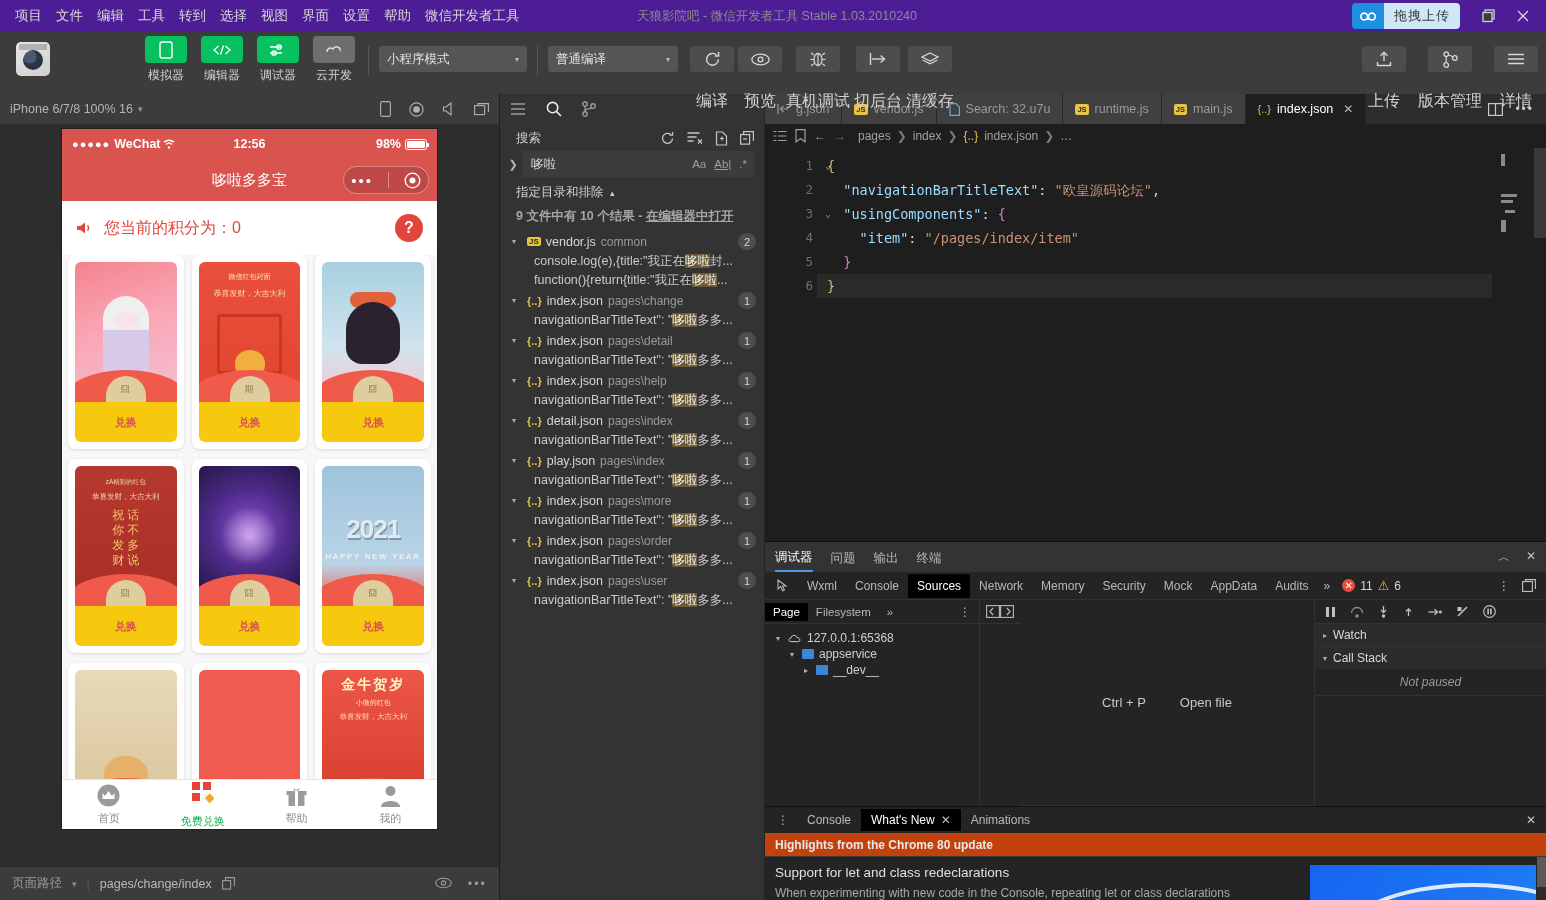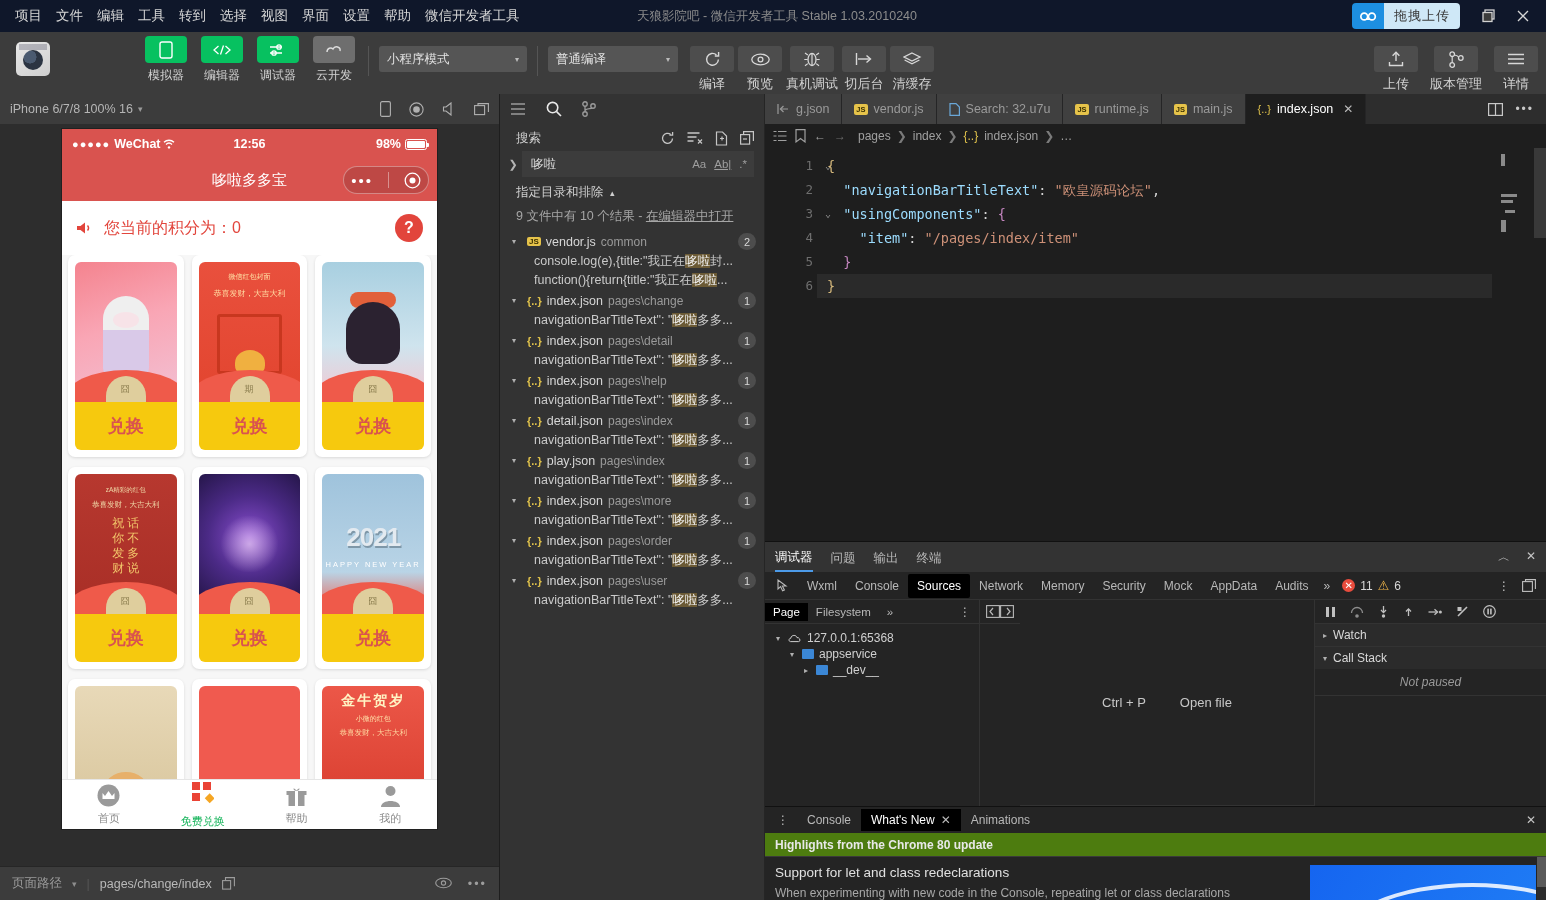--- a/index.html
+++ b/index.html
@@ -7,21 +7,21 @@
     width: 1546px; height: 900px; overflow: hidden;
     background: #3c3c3c;
     font-family: "Liberation Sans", "DejaVu Sans", sans-serif;
     font-size: 12px; color: #cccccc;
     -webkit-font-smoothing: antialiased;
   }
   .app { position: relative; width: 1546px; height: 900px; display: flex; flex-direction: column; }
 
   
   .titlebar {
-    height: 32px; background: #0f172a; display: flex; align-items: center;
+    height: 32px; background: #4c1d95; display: flex; align-items: center;
     position: relative; flex: 0 0 32px;
   }
   .menu { display: flex; align-items: center; padding-left: 8px; gap: 0px; }
   .menu-item {
     padding: 4px 7px; font-size: 13.5px; color: #d6d6d6; white-space: nowrap;
     cursor: default;
   }
   .title-center {
     position: absolute; left: 0; right: 0; text-align: center;
     font-size: 12.5px; color: #8c8c8c; pointer-events: none; padding-left: 8px;
@@ -77,21 +77,21 @@
     display: flex; align-items: center; padding: 0 8px; color: #e2e2e2;
     font-size: 12.5px; margin-top: 10px; position: relative;
   }
   .select .caret { margin-left: auto; font-size: 8px; color: #bbb; }
   .mid-tools { display: flex; align-items: flex-start; margin-left: 12px; gap: 4px; }
   .mtbtn { display: flex; flex-direction: column; align-items: center; min-width: 44px; cursor: default; }
   .mtbtn .box {
     width: 44px; height: 26px; border-radius: 3px; background: #4d4d4d;
     display: flex; align-items: center; justify-content: center; margin-top: 10px; color: #d8d8d8;
   }
-  .mtbtn .cap { font-size: 13px; color: #d2d2d2; margin-top: 3px; white-space: nowrap; }
+  .mtbtn .cap { font-size: 16px; color: #d2d2d2; margin-top: 19px; white-space: nowrap; }
   .tb-right { margin-left: auto; display: flex; gap: 12px; }
 
   
   .body { flex: 1; display: flex; min-height: 0; }
 
   
   .sim-col { width: 500px; flex: 0 0 500px; background: #2d2d2d; display: flex; flex-direction: column; border-right: 1px solid #1e1e1e; }
   .sim-bar {
     height: 30px; flex: 0 0 30px; display: flex; align-items: center;
     padding: 0 10px; background: #3c3c3c; color: #b5b5b5; font-size: 12.5px;
@@ -148,22 +148,22 @@
   .card .thumb .coin {
     width: 40px; height: 26px; background: #dfce9d; border-radius: 20px 20px 0 0;
     display: flex; align-items: center; justify-content: center; font-size: 9px; color: #8b7d4e;
     letter-spacing: 1px; position: relative; z-index: 2;
   }
   .card .thumb .wave {
     position: absolute; left: -10%; right: -10%; bottom: 0; height: 32px;
     background: #ef5a4a; border-radius: 50% 50% 0 0 / 28px 28px 0 0;
   }
   .card .btn {
-    height: 48px; background: #f6c90e; border-radius: 0 0 6px 6px; display: flex;
-    align-items: center; justify-content: center; color: #d9534f; font-size: 18px; font-weight: bold;
+    height: 40px; background: #f6c90e; border-radius: 0 0 6px 6px; display: flex;
+    align-items: center; justify-content: center; color: #d9534f; font-size: 11px; font-weight: bold;
   }
   
   .t1 { background: linear-gradient(160deg,#f4838e 0%,#f9a6b5 45%,#f2c1d4 100%); }
   .t1 .fig { position:absolute; left:50%; top:34px; transform:translateX(-50%); width:46px; height:80px;
     background: linear-gradient(180deg,#efefef 0 42%, #d9c9e8 43% 100%); border-radius: 23px 23px 8px 8px; }
   .t1 .fig::after { content:''; position:absolute; left:10px; top:16px; width:26px; height:16px;
     background:#f7e3e8; border-radius:50%; }
   .t2 { background: linear-gradient(180deg,#e9503d 0%,#e2452f 100%); }
   .t2 .lbl { position:absolute; top:10px; left:0; right:0; text-align:center; font-size:7px; color:#ffe2a6; }
   .t2 .lbl2 { position:absolute; top:26px; left:0; right:0; text-align:center; font-size:8px; color:#ffd9a0; }
@@ -222,21 +222,21 @@
   .sc-head .tools { margin-left: auto; display: flex; gap: 12px; color: #c6c6c6; }
   .sc-inputrow { display: flex; align-items: center; padding: 0 10px 0 4px; }
   .sc-chev { width: 18px; text-align: center; color: #b5b5b5; font-size: 11px; }
   .sc-input {
     flex: 1; height: 26px; background: #3c3c3c; border: 1px solid #3c3c3c;
     display: flex; align-items: center; padding: 0 6px 0 8px; color: #dadada; font-size: 12.5px;
   }
   .sc-input .adorn { margin-left: auto; display: flex; gap: 8px; color: #9e9e9e; font-size: 11.5px; align-items:center; }
   .sc-input .adorn .u { text-decoration: underline; }
   .sc-sub { padding: 7px 10px 2px 16px; color: #cfcfcf; font-size: 12.5px; }
-  .sc-count { padding: 4px 12px 6px 16px; color: #a6a6a6; font-size: 12.5px; line-height: 18px; }
+  .sc-count { padding: 4px 12px 6px 16px; color: #a6a6a6; font-size: 12.5px; line-height: 18px; font-weight: bold; }
   .sc-count a { color: #a6a6a6; text-decoration: underline; }
   .sc-list { flex: 1; overflow: hidden; }
   .res-file {
     display: flex; align-items: center; padding: 2px 8px 2px 12px; gap: 5px; font-size: 12.5px;
   }
   .res-file .arw { color: #b0b0b0; font-size: 8px; width: 10px; }
   .res-file .fico { font-size: 10px; font-weight: bold; }
   .res-file .fico.js { background: #e6c34a; color: #3b3000; border-radius: 2px; padding: 0 2px; font-size: 8px; }
   .res-file .fico.json { color: #e0c24b; font-size: 11px; }
   .res-file .nm { color: #d6d6d6; }
@@ -338,21 +338,21 @@
   .acc .bd { padding: 6px 8px; font-size: 12px; color: #9a9a9a; font-style: italic; text-align: center; }
 
   
   .drawer { height: 94px; flex: 0 0 94px; background: #242424; border-top: 1px solid #111; display: flex; flex-direction: column; }
   .dw-tabs { height: 26px; flex: 0 0 26px; display: flex; align-items: center; gap: 0; padding-left: 4px; }
   .dw-tabs .kebab { padding: 0 8px; color: #b8b8b8; }
   .dw-tab { padding: 4px 10px; font-size: 12px; color: #b8b8b8; display: flex; align-items: center; gap: 6px; }
   .dw-tab.active { background: #000; color: #fff; }
   .dw-tabs .x { margin-left: auto; padding-right: 10px; color: #c6c6c6; }
   .dw-sub { height: 24px; flex: 0 0 24px; display: flex; align-items: center; padding: 0 10px;
-    font-size: 12px; color: #e8e8e8; font-weight: bold; border-bottom: 1px solid #3a3a3a; background: #4d7c0f; }
+    font-size: 12px; color: #e8e8e8; font-weight: bold; border-bottom: 1px solid #3a3a3a; background: #c2410c; }
   .dw-body { flex: 1; display: flex; padding: 8px 10px 0 10px; gap: 10px; overflow: hidden; position: relative; }
   .dw-body .txt { flex: 1; }
   .dw-body .h { font-size: 13.5px; color: #e0e0e0; }
   .dw-body .p { font-size: 12px; color: #a8a8a8; margin-top: 6px; }
   .dw-body .thumbimg { width: 226px; height: 60px; background: linear-gradient(120deg,#1565f0,#1f7cf5);
     position: relative; overflow: hidden; flex: 0 0 226px; }
   .dw-body .thumbimg::after { content:''; position:absolute; left:10%; top:30%; width:120%; height:200%;
     border: 4px solid rgba(255,255,255,.85); border-radius: 50%; }
   .dw-scroll { position: absolute; right: 0; top: 0; width: 9px; height: 100%; background: #2b2b2b; }
   .dw-scroll i { position: absolute; top: 0; width: 9px; height: 30px; background: #5a5a5a; display: block; }

